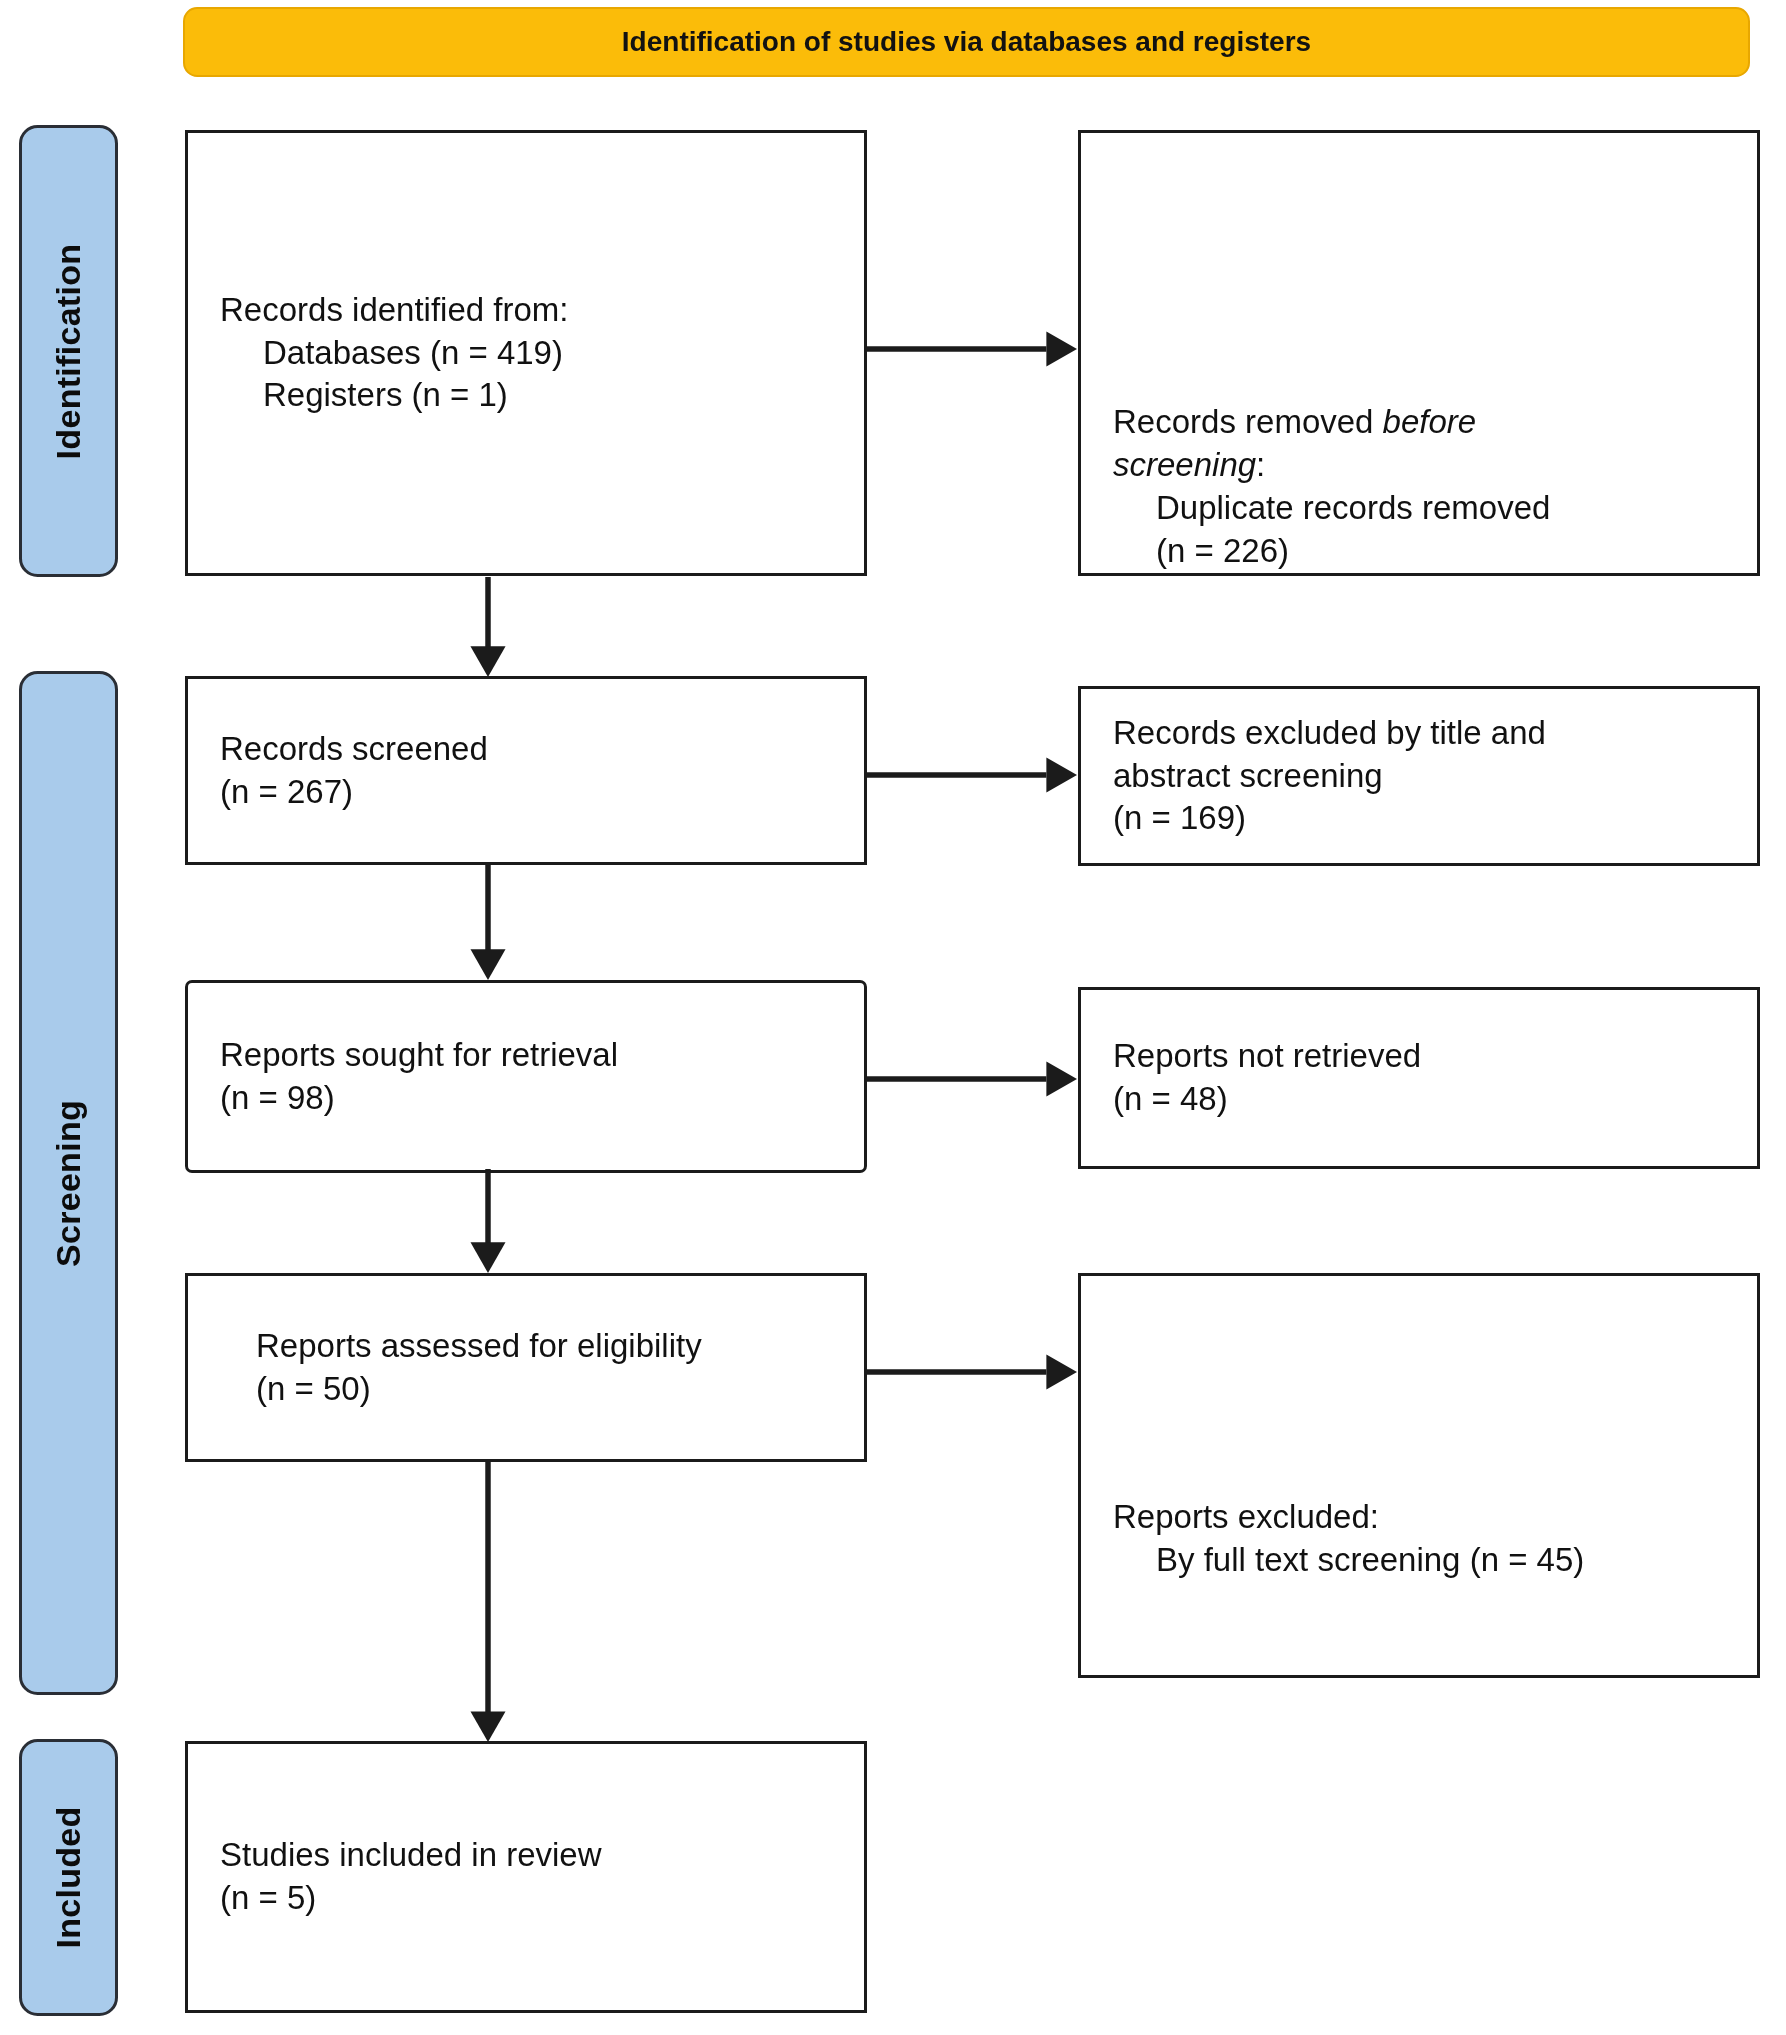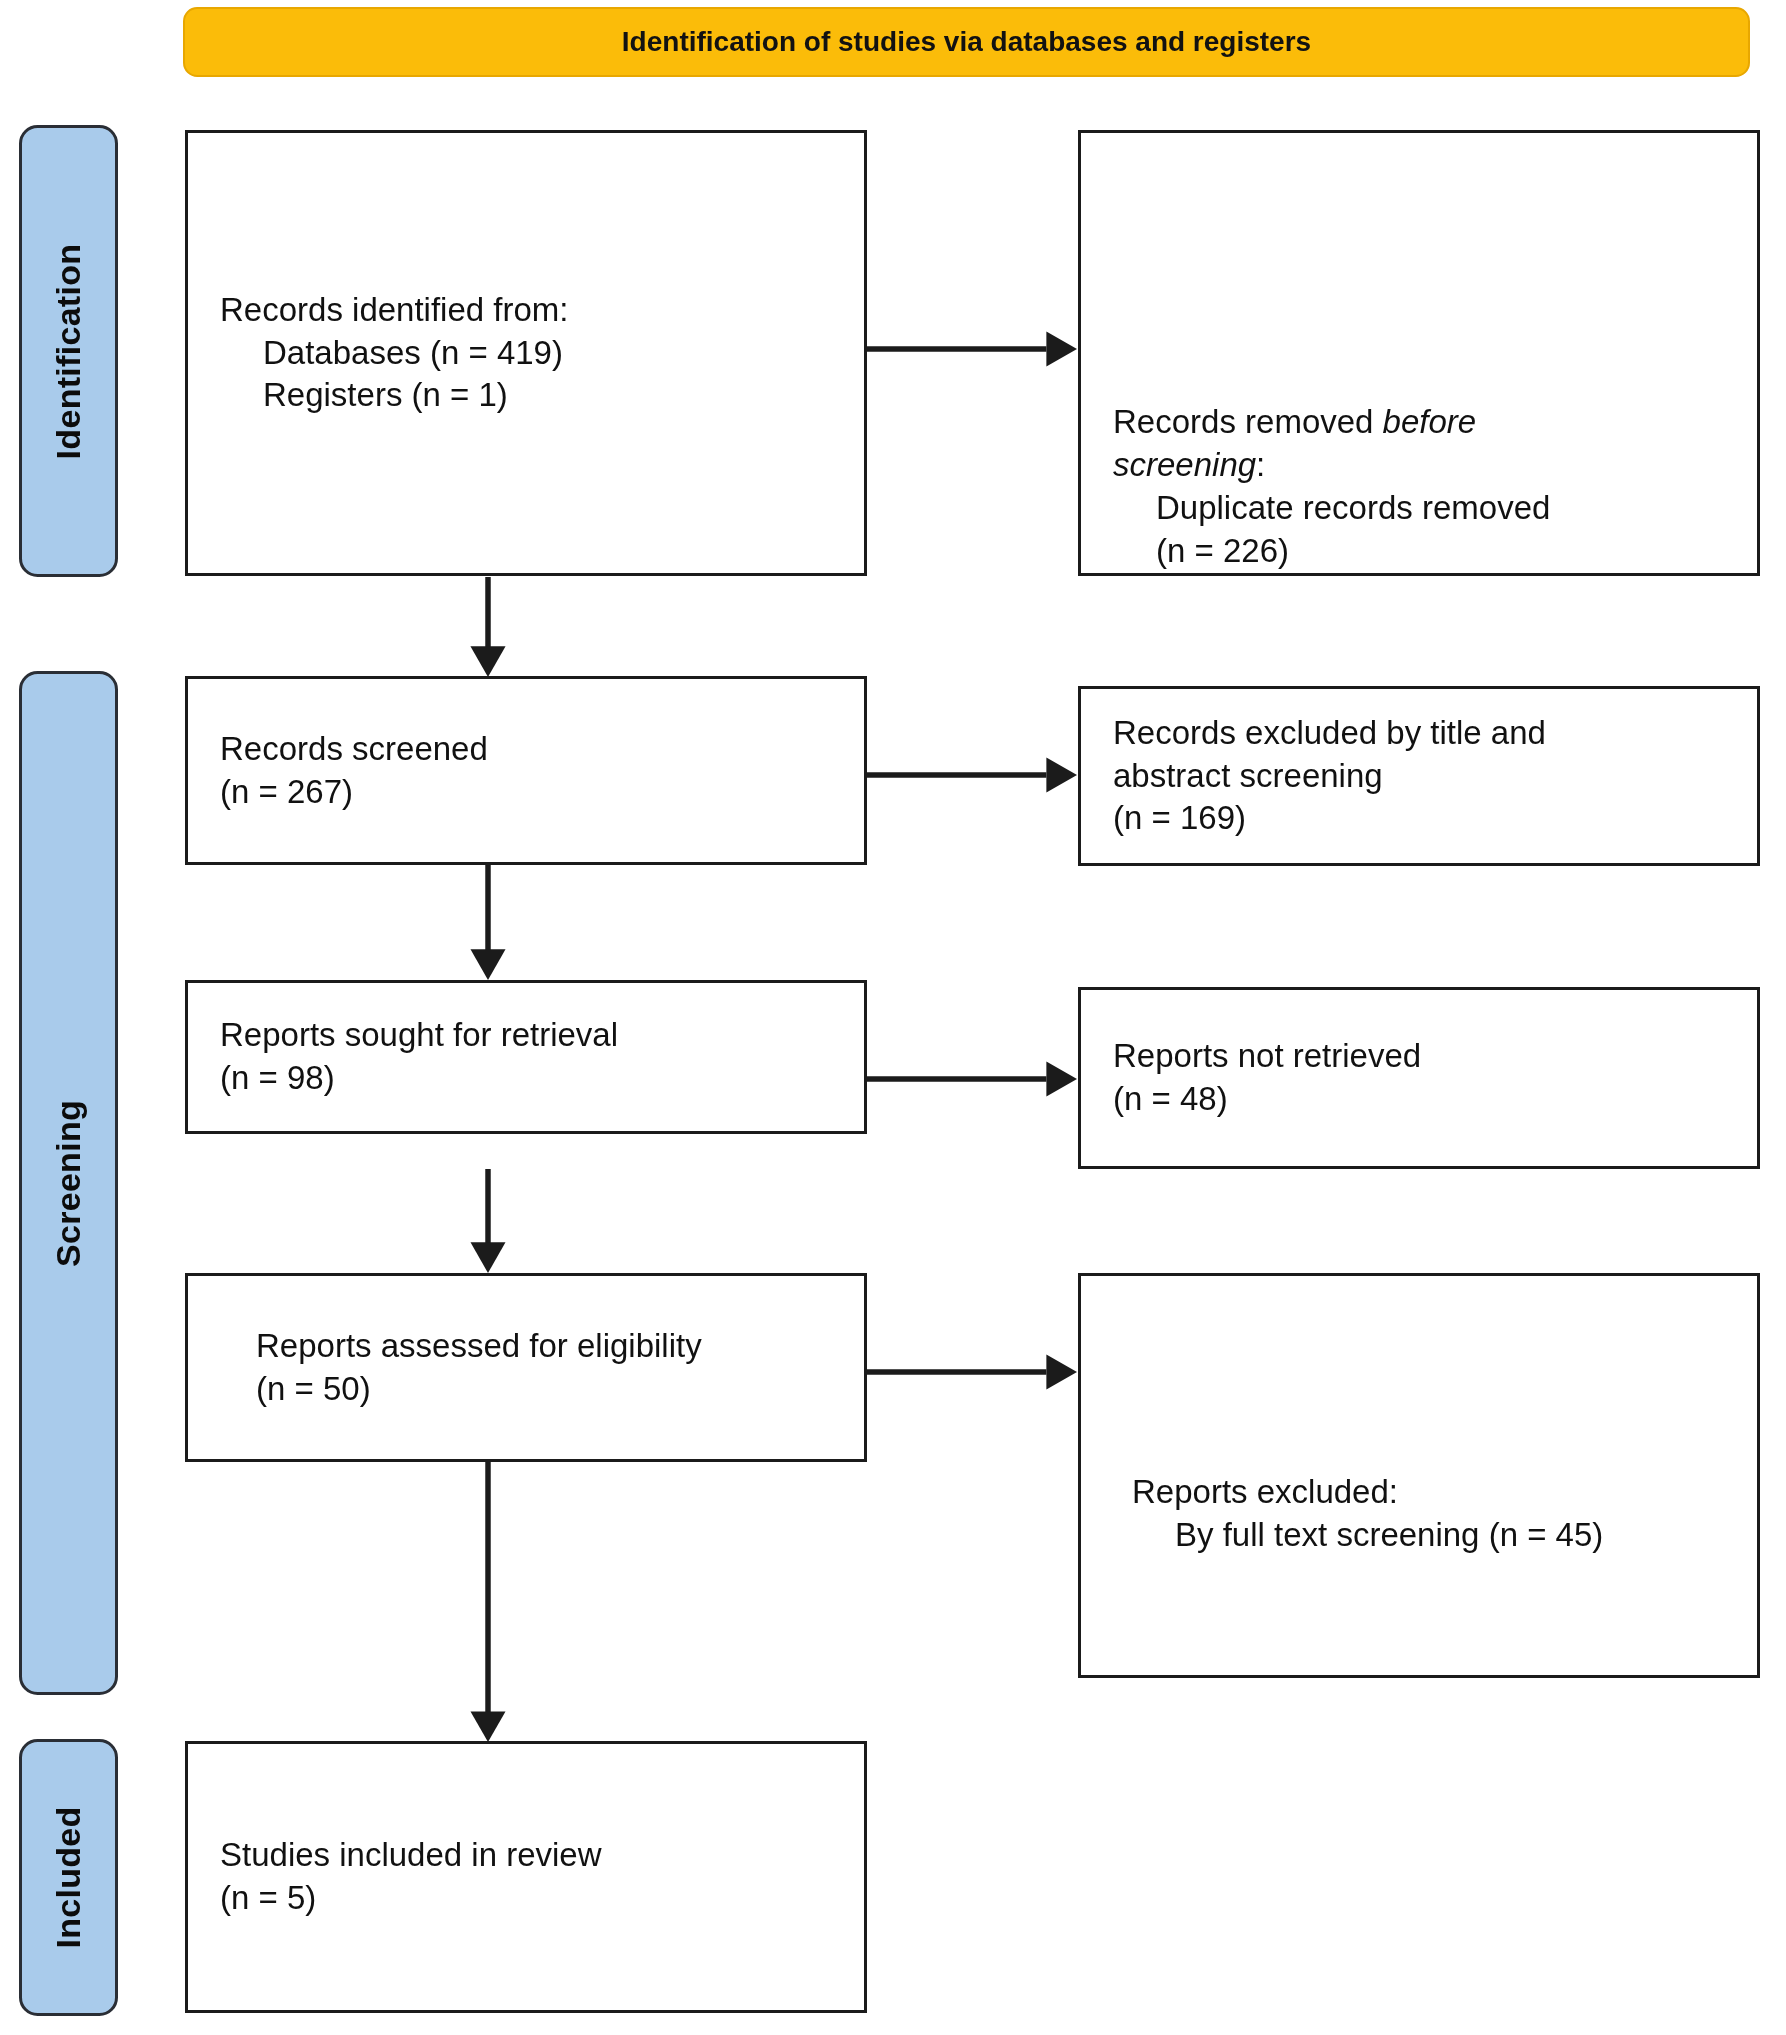--- a/index.html
+++ b/index.html
@@ -137,21 +137,21 @@
   </div>
 
   <div class="flow-box" style="left:1078px; top:686px; width:682px; height:180px;">
     <div class="box-lines">
       <div class="box-line">Records excluded by title and</div>
       <div class="box-line">abstract screening</div>
       <div class="box-line">(n = 169)</div>
     </div>
   </div>
 
-  <div class="flow-box" style="left:185px; top:980px; width:682px; height:154px;">
+  <div class="flow-box" style="left:185px; top:980px; width:682px; height:193px;border-radius:7px;">
     <div class="box-lines">
       <div class="box-line">Reports sought for retrieval</div>
       <div class="box-line">(n = 98)</div>
     </div>
   </div>
 
   <div class="flow-box" style="left:1078px; top:987px; width:682px; height:182px;">
     <div class="box-lines">
       <div class="box-line">Reports not retrieved</div>
       <div class="box-line">(n = 48)</div>
@@ -159,21 +159,21 @@
   </div>
 
   <div class="flow-box" style="left:185px; top:1273px; width:682px; height:189px;padding-left:36px;">
     <div class="box-lines">
       <div class="box-line">Reports assessed for eligibility</div>
       <div class="box-line">(n = 50)</div>
     </div>
   </div>
 
   <div class="flow-box" style="left:1078px; top:1273px; width:682px; height:405px; justify-content:flex-end;">
-    <div class="box-lines" style="padding-bottom:118px;margin-left:19px;">
+    <div class="box-lines" style="padding-bottom:93px;">
       <div class="box-line">Reports excluded:</div>
       <div class="box-line indent">By full text screening (n = 45)</div>
     </div>
   </div>
 
   <div class="flow-box" style="left:185px; top:1741px; width:682px; height:272px;">
     <div class="box-lines">
       <div class="box-line">Studies included in review</div>
       <div class="box-line">(n = 5)</div>
     </div>

